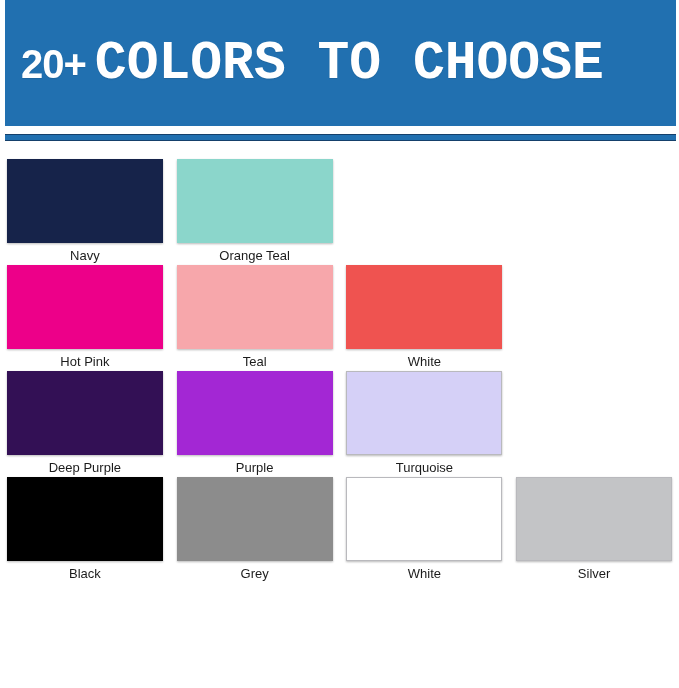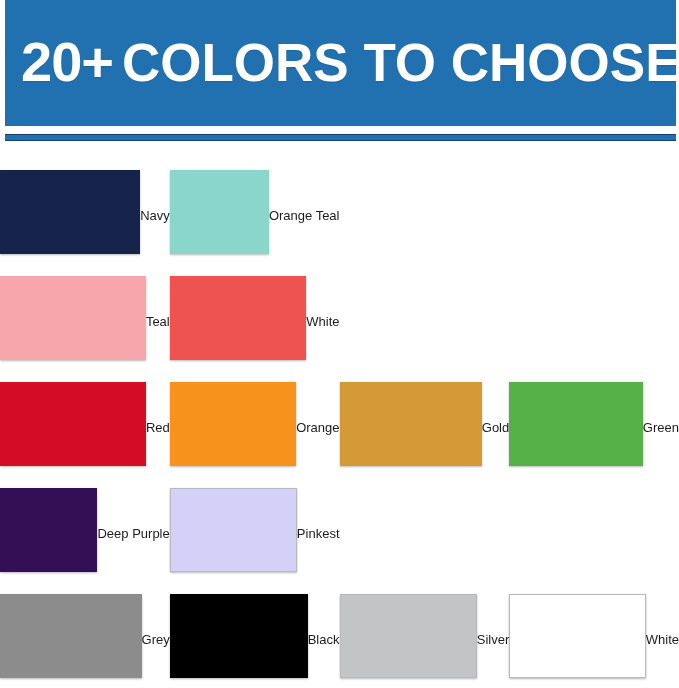--- a/index.html
+++ b/index.html
@@ -34,27 +34,28 @@
     color: #ffffff;
     font-size: 53px;
     line-height: 1;
     letter-spacing: -0.5px;
     font-weight: bold;
     font-stretch: condensed;
     text-shadow: 0 1px 1px rgba(0,0,0,0.10);
   }
   #banner-title .count {
     font-weight: bold;
-    font-size: 56px;
+    font-size: 40px;
     letter-spacing: -1px;
     padding-right: 9px;
   }
   #banner-title .rest {
     font-weight: bold;
     letter-spacing: 0px;
+    font-family: Liberation Mono, monospace;
   }
 
   
   #banner-rule {
     position: absolute;
     left: 5px;
     top: 134px;
     width: 671px;
     height: 7px;
     background: #2170b0;
@@ -72,21 +73,21 @@
   }
   .swatch-row {
     display: flex;
     width: 679px;
     height: 106px;
   }
   .swatch-cell {
     width: 169.75px;
     box-sizing: border-box;
     display: flex;
-    flex-direction: row;
+    flex-direction: column;
     align-items: center;
   }
   .swatch-chip {
     width: 156px;
     height: 84px;
     box-sizing: border-box;
     box-shadow: 0 1px 2px rgba(0,0,0,0.28);
   }
   .swatch-chip.bordered {
     border: 1px solid #b9b9bd;
@@ -117,67 +118,57 @@
         <div class="swatch-chip" style="background: rgb(22, 35, 74);"></div>
         <div class="swatch-label">Navy</div>
       </div>
       <div class="swatch-cell">
         <div class="swatch-chip" style="background: rgb(139, 214, 203);"></div>
         <div class="swatch-label">Orange Teal</div>
       </div>
     </div>
     <div class="swatch-row">
       <div class="swatch-cell">
+        <div class="swatch-chip" style="background: rgb(237, 0, 137);"></div>
+        <div class="swatch-label">Hot Pink</div>
+      </div>
+      <div class="swatch-cell">
         <div class="swatch-chip" style="background: rgb(247, 167, 171);"></div>
         <div class="swatch-label">Teal</div>
       </div>
       <div class="swatch-cell">
         <div class="swatch-chip" style="background: rgb(239, 83, 80);"></div>
         <div class="swatch-label">White</div>
       </div>
     </div>
     <div class="swatch-row">
       <div class="swatch-cell">
-        <div class="swatch-chip" style="background: rgb(212, 13, 39);"></div>
-        <div class="swatch-label">Red</div>
+        <div class="swatch-chip" style="background: rgb(51, 16, 85);"></div>
+        <div class="swatch-label">Deep Purple</div>
       </div>
       <div class="swatch-cell">
-        <div class="swatch-chip" style="background: rgb(247, 147, 29);"></div>
-        <div class="swatch-label">Orange</div>
+        <div class="swatch-chip" style="background: rgb(163, 39, 212);"></div>
+        <div class="swatch-label">Purple</div>
       </div>
       <div class="swatch-cell">
-        <div class="swatch-chip" style="background: rgb(212, 154, 56);"></div>
-        <div class="swatch-label">Gold</div>
-      </div>
-      <div class="swatch-cell">
-        <div class="swatch-chip" style="background: rgb(85, 177, 72);"></div>
-        <div class="swatch-label">Green</div>
+        <div class="swatch-chip bordered" style="background: rgb(213, 208, 247);"></div>
+        <div class="swatch-label">Turquoise</div>
       </div>
     </div>
     <div class="swatch-row">
       <div class="swatch-cell">
-        <div class="swatch-chip" style="background: rgb(51, 16, 85);"></div>
-        <div class="swatch-label">Deep Purple</div>
+        <div class="swatch-chip" style="background: rgb(0, 0, 0);"></div>
+        <div class="swatch-label">Black</div>
       </div>
-      <div class="swatch-cell">
-        <div class="swatch-chip bordered" style="background: rgb(213, 208, 247);"></div>
-        <div class="swatch-label">Pinkest</div>
-      </div>
-    </div>
-    <div class="swatch-row">
       <div class="swatch-cell">
         <div class="swatch-chip" style="background: rgb(140, 140, 140);"></div>
         <div class="swatch-label">Grey</div>
       </div>
       <div class="swatch-cell">
-        <div class="swatch-chip" style="background: rgb(0, 0, 0);"></div>
-        <div class="swatch-label">Black</div>
+        <div class="swatch-chip bordered" style="background: rgb(255, 255, 255);"></div>
+        <div class="swatch-label">White</div>
       </div>
       <div class="swatch-cell">
         <div class="swatch-chip bordered" style="background: rgb(195, 196, 198);"></div>
         <div class="swatch-label">Silver</div>
       </div>
-      <div class="swatch-cell">
-        <div class="swatch-chip bordered" style="background: rgb(255, 255, 255);"></div>
-        <div class="swatch-label">White</div>
-      </div>
     </div>
   </div>
 
 </body></html>

